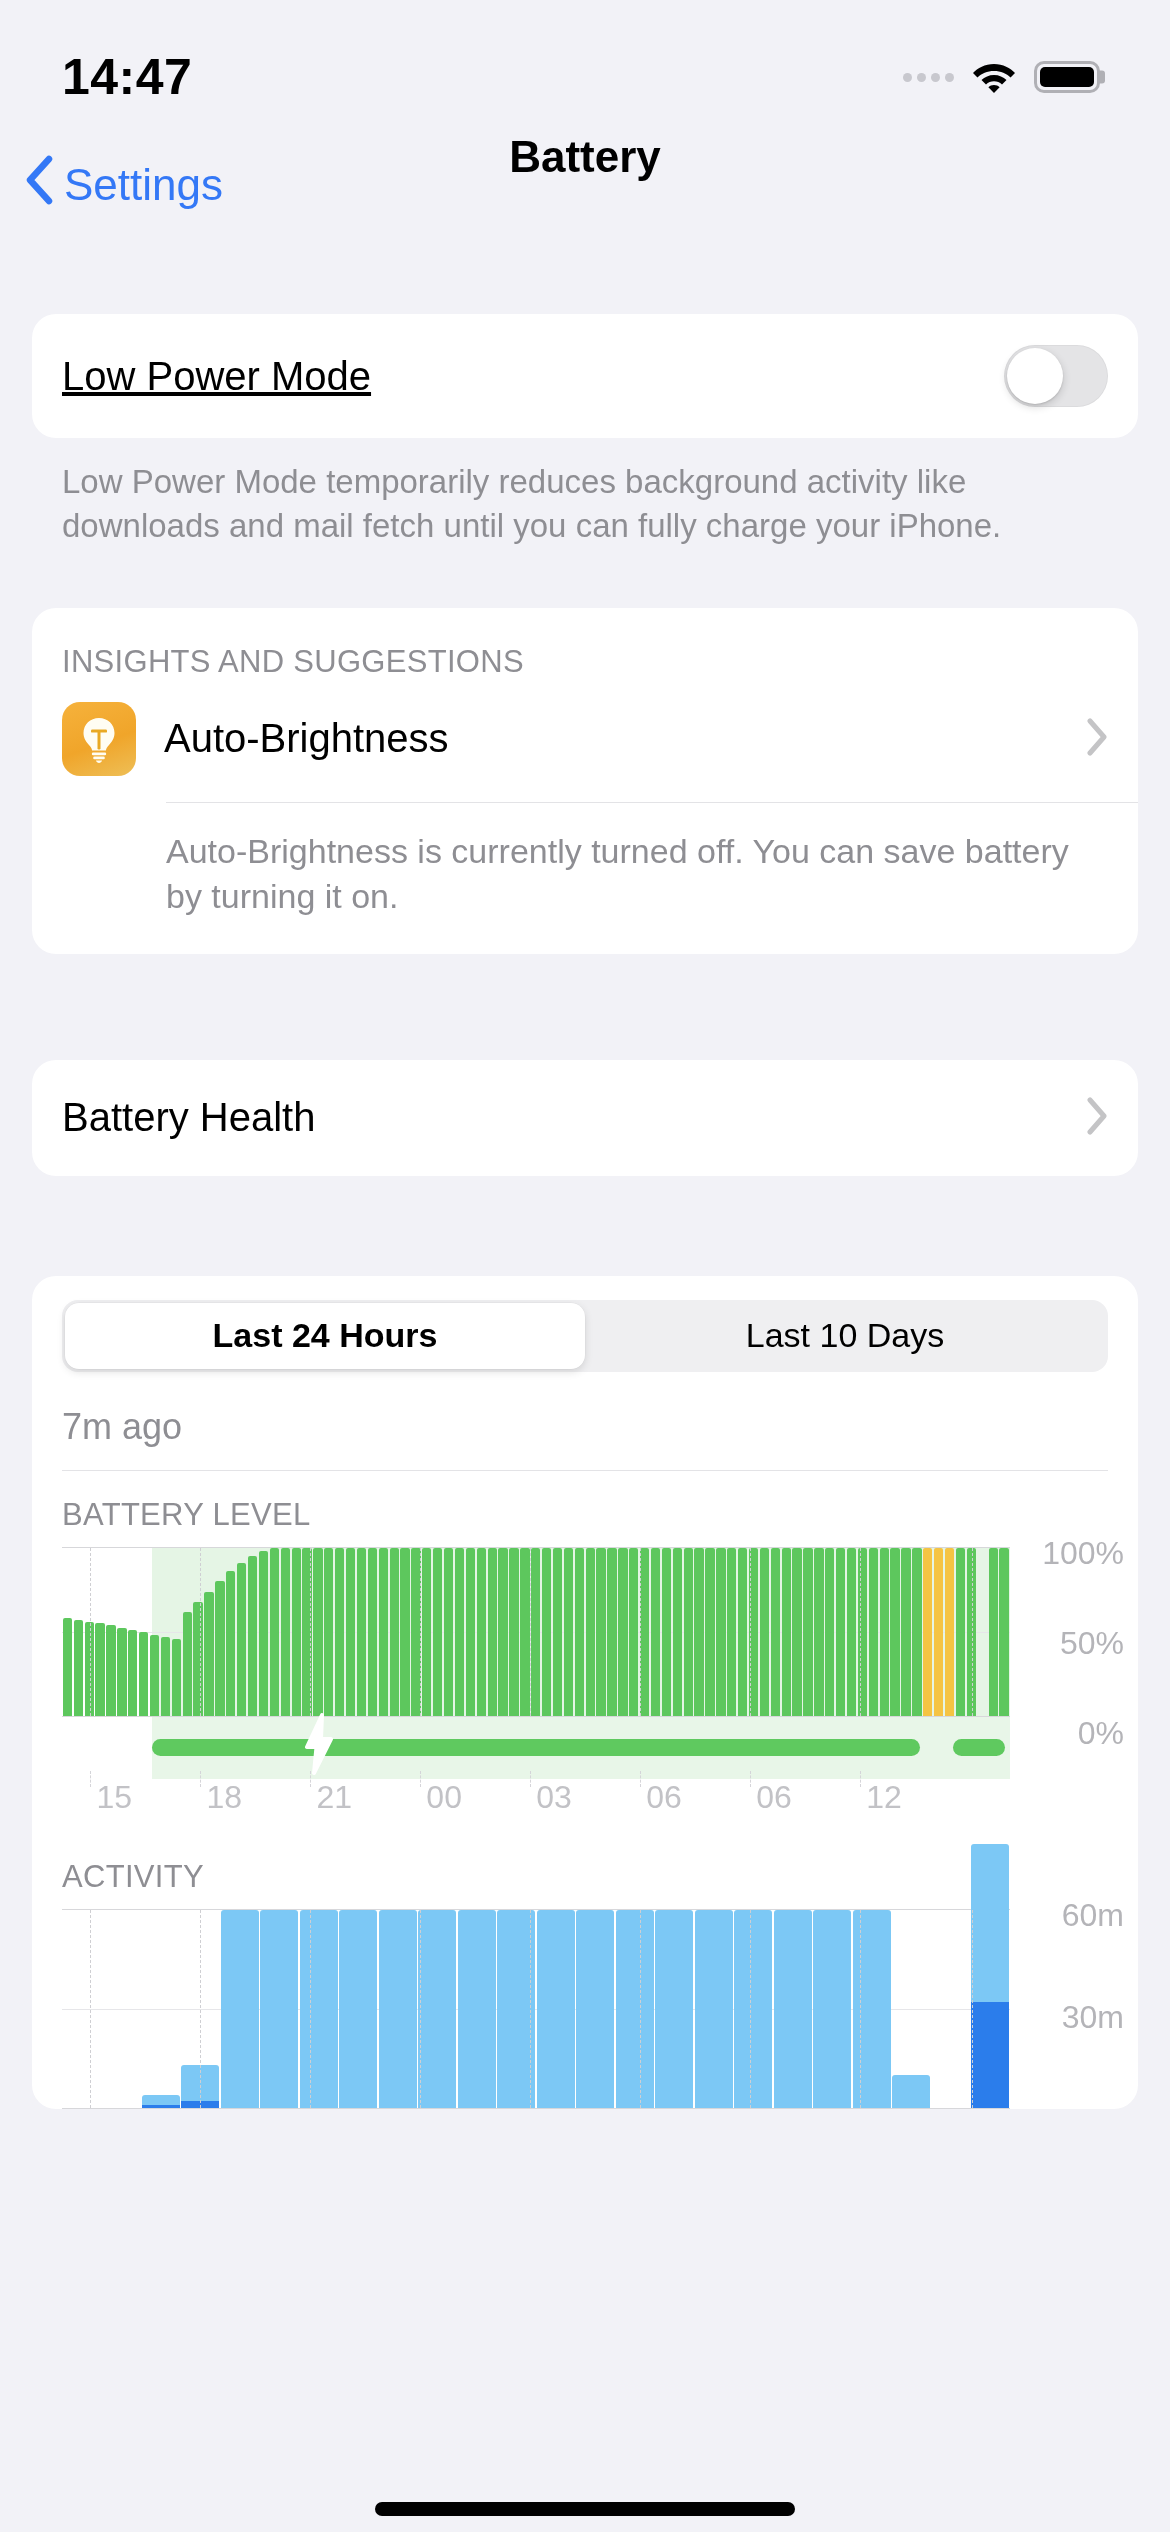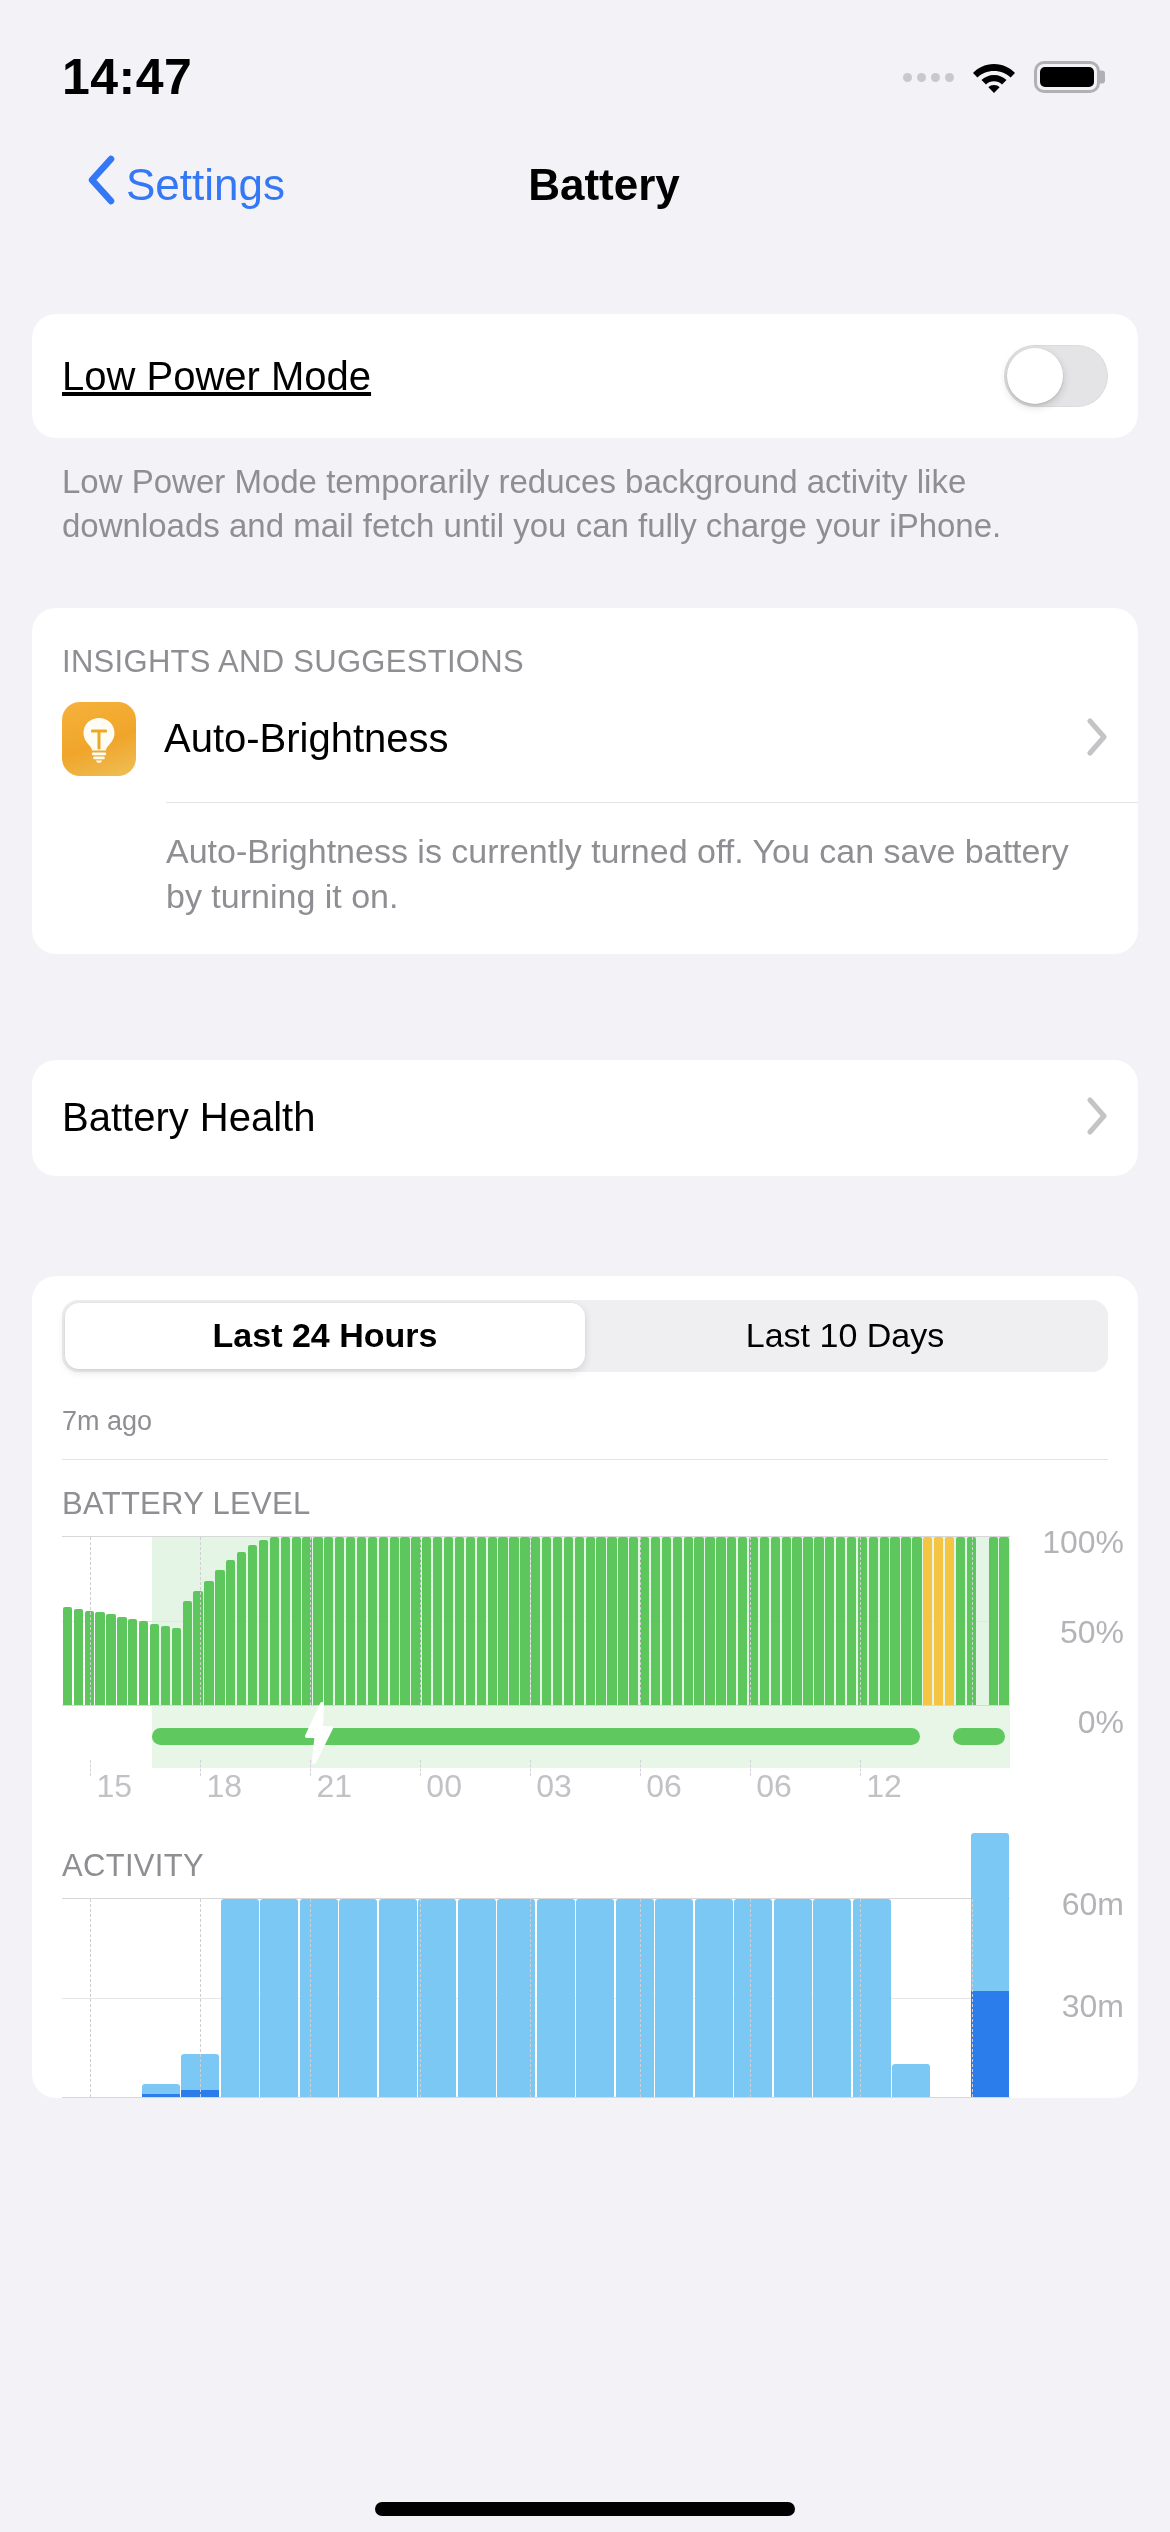--- a/index.html
+++ b/index.html
@@ -38,24 +38,22 @@
   .sb-batt .fill { background:#000; border-radius:5px; height:100%; width:100%; }
   .sb-batt:after {
     content:""; position:absolute; right:-8px; top:50%; transform:translateY(-50%);
     width:5px; height:13px; background:#B0B0B5; border-radius:0 3px 3px 0;
   }
 
   
   .navbar {
     height:106px;
     display:flex;
-    align-items:center;
     position:relative;
-    padding:0 48px;
-    margin-left:38px;
+    padding:0 24px;
   }
   .nav-back {
     display:flex; align-items:center; gap:10px;
     color:#3478F6;
     font-size:44px;
     cursor:pointer;
   }
   .nav-chevron { display:block; }
   .nav-title {
     position:absolute; left:0; right:0; text-align:center;
@@ -153,21 +151,21 @@
     flex:1; display:flex; align-items:center; justify-content:center;
     font-size:34px; color:#000; border-radius:14px; cursor:pointer;
   }
   .seg-item.active {
     background:#FFFFFF;
     font-weight:bold;
     box-shadow:0 3px 8px rgba(0,0,0,0.12), 0 0 0 0.5px rgba(0,0,0,0.04);
   }
   .charged-wrap { padding:26px 30px 0 30px; }
   .charged-title { font-size:39px; color:#000; }
-  .charged-sub { font-size:27px; color:#8E8E93; margin-top:8px; }
+  .charged-sub { font-size:36px; color:#8E8E93; margin-top:8px; }
   .divider-full { height:1px; background:#E3E3E6; margin:22px 30px 0 30px; }
 
   .chart-cap {
     font-size:31px; color:#8E8E93; letter-spacing:0.3px;
     padding:26px 0 0 30px;
   }
 
   .chart-block { padding:14px 0 0 0; position:relative; }
   .chart-area {
     position:relative;

